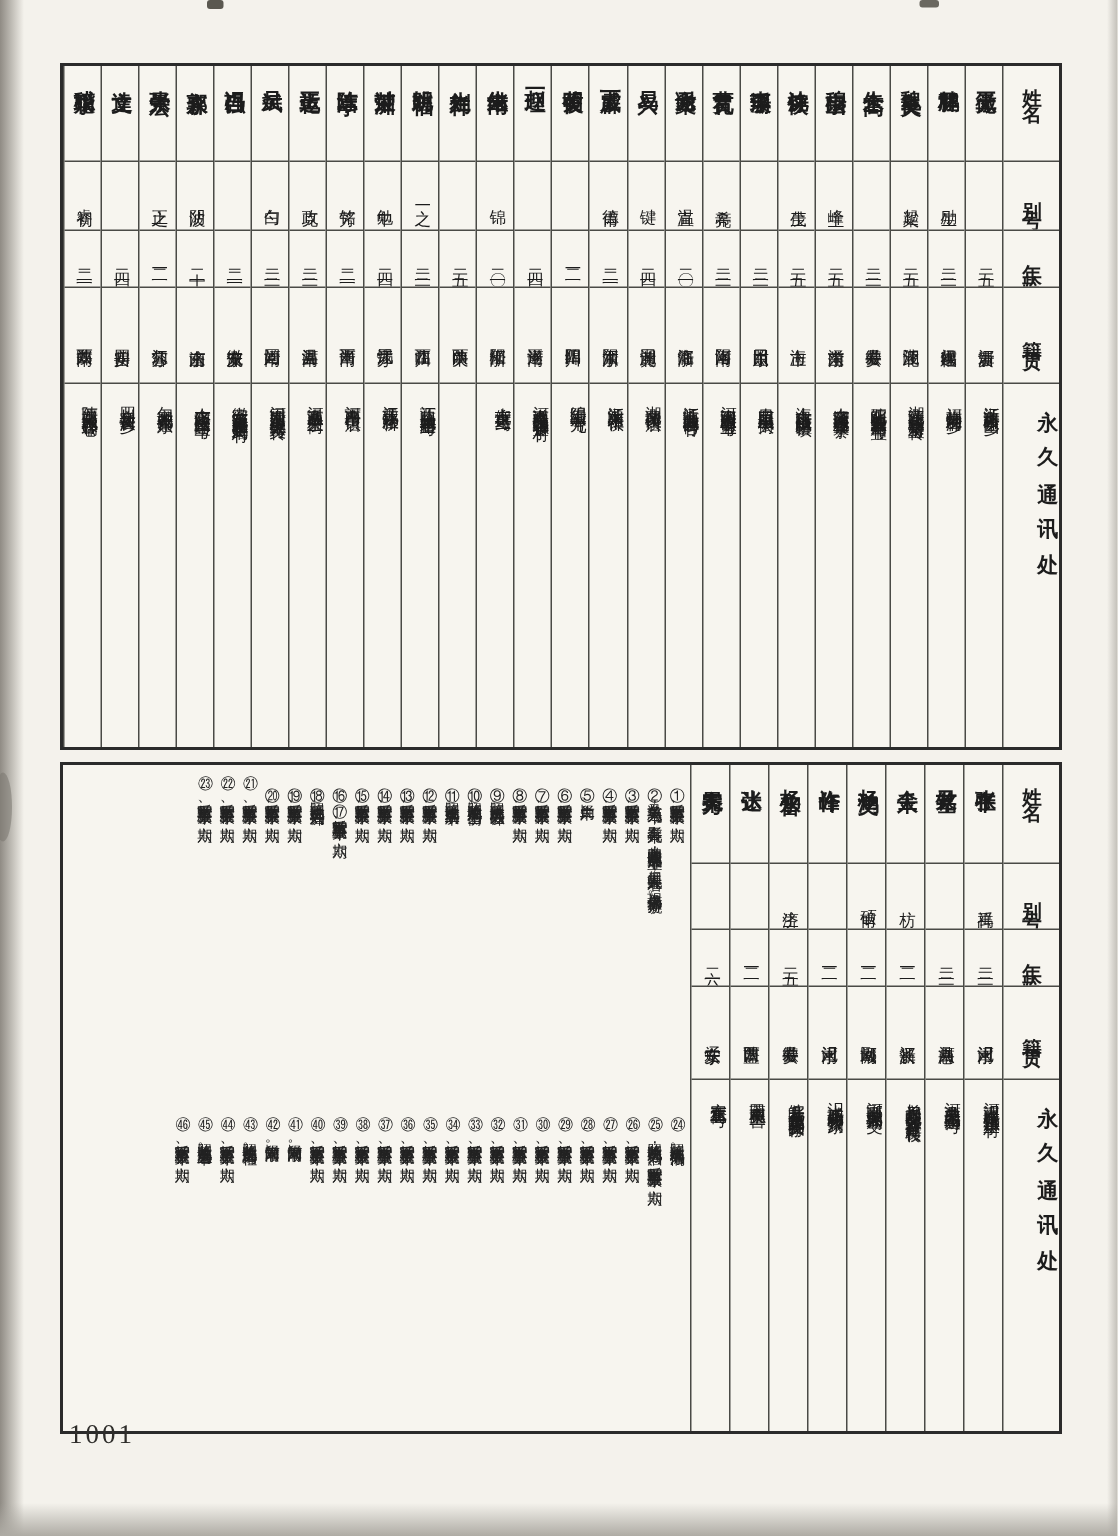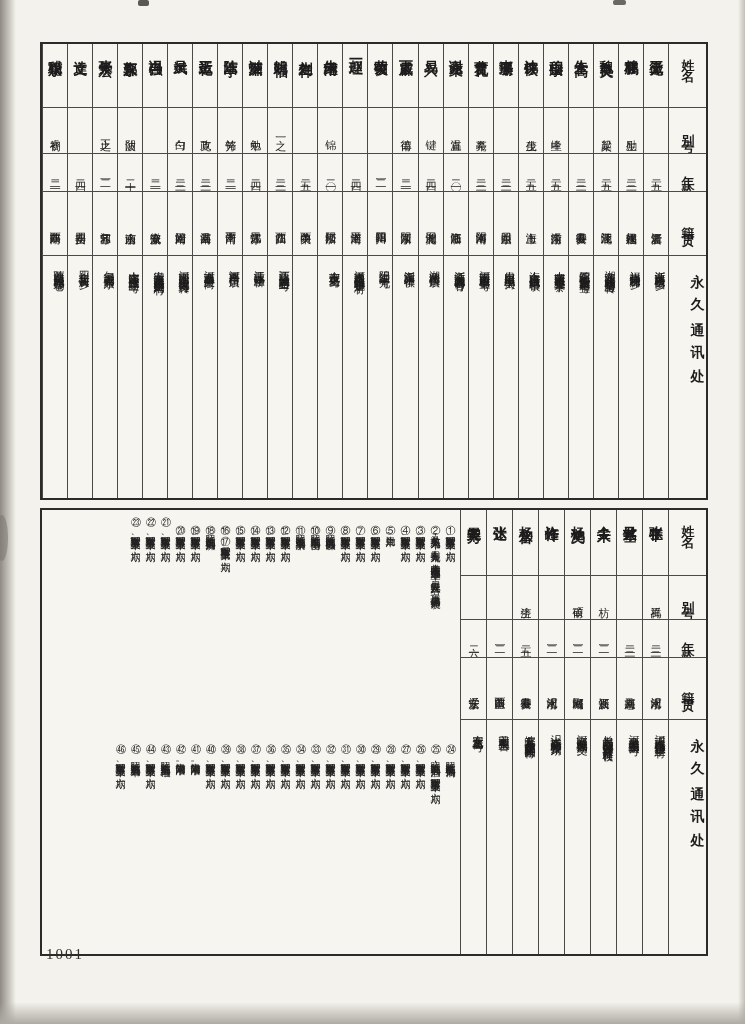--- a/index.html
+++ b/index.html
@@ -43,21 +43,21 @@
   .hcell.h1{letter-spacing:10px;}
   .hcell.addrh{letter-spacing:24px;font-size:14px;}
 
   .notes-area{flex:1;position:relative;border-left:none;min-width:0;}
   .nband{position:absolute;right:3px;writing-mode:vertical-rl;text-orientation:upright;
          font-size:10px;line-height:14px;letter-spacing:.5px;color:#222;overflow:hidden;}
   .nband.u{top:7px;height:222px;max-width:352px;}
   .nband.l{top:234px;height:212px;max-width:352px;}
   .note{margin-left:1px;}
 
-  .pagenum{position:absolute;left:46px;top:946px;font-size:15px;letter-spacing:2px;color:#2e2d2a;}
+  .pagenum{position:absolute;left:46px;top:946px;font-size:18px;letter-spacing:2px;color:#2e2d2a;}
 </style>
 </head>
 <body>
 
 <div class="page">
   <div class="edge-left"></div>
   <div class="edge-right"></div>
   <div class="edge-bottom"></div>
   <div class="mark-a"></div>
   <div class="mark-b"></div>

